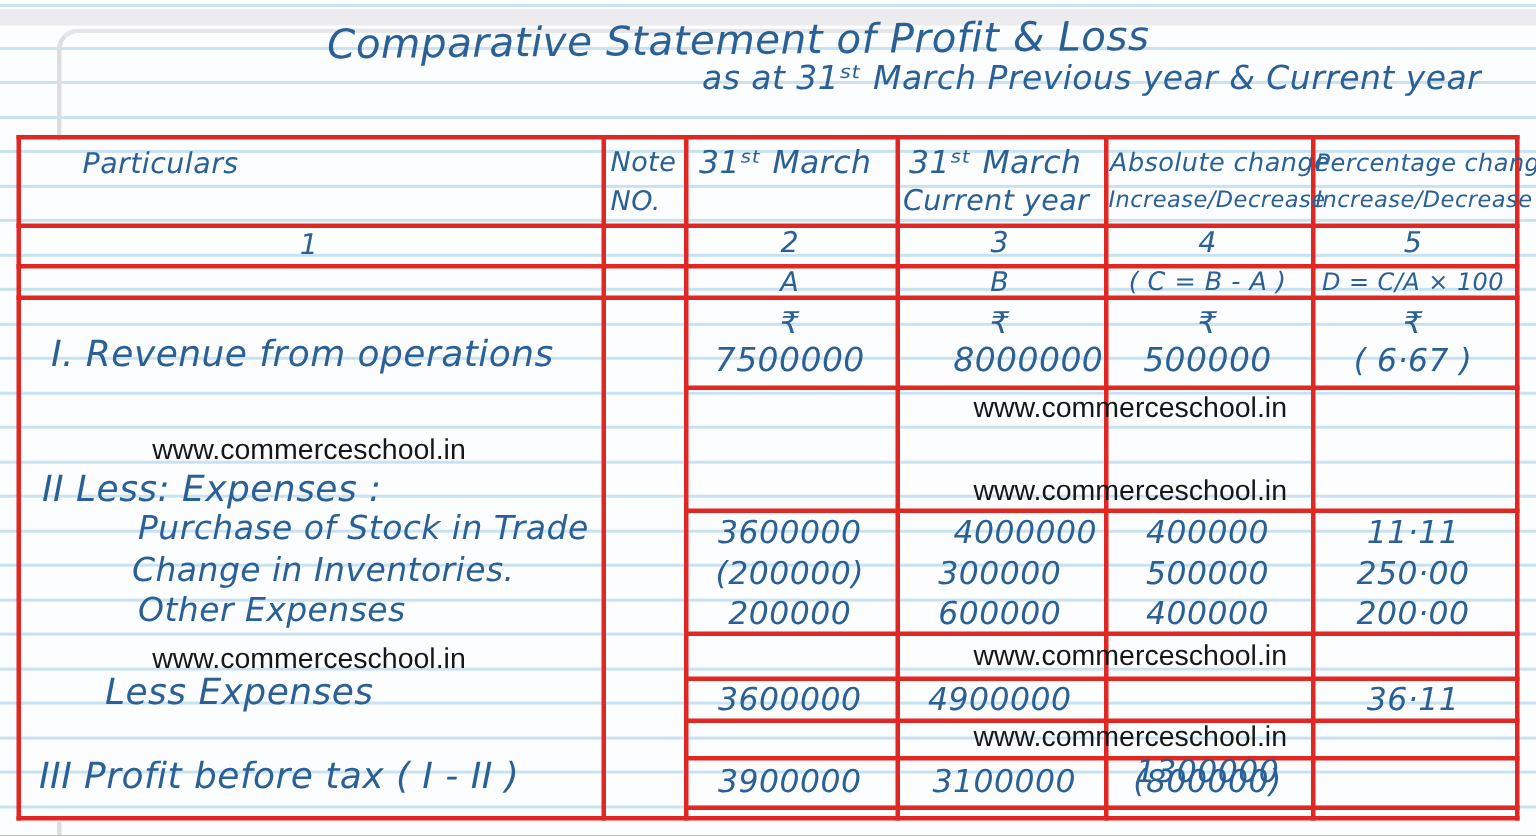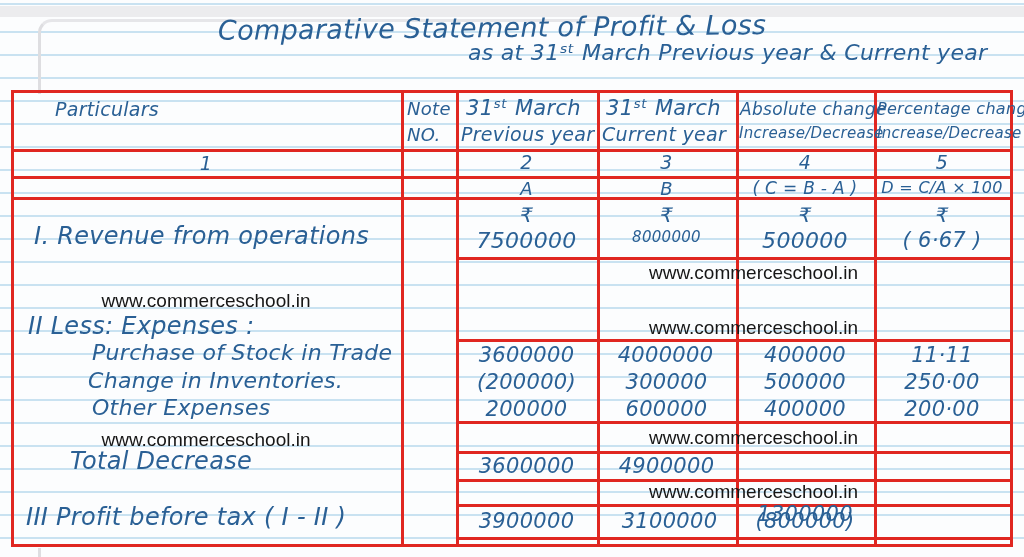--- a/index.html
+++ b/index.html
@@ -55,21 +55,20 @@
   <div class="hl" style="left:456px;top:421px;width:557px;"></div>
   <div class="hl" style="left:456px;top:451px;width:557px;"></div>
   <div class="hl" style="left:456px;top:479px;width:557px;"></div>
   <div class="hl" style="left:456px;top:504px;width:557px;"></div>
   <div class="hl" style="left:456px;top:537px;width:557px;"></div>
 
   <div class="ink" style="left:55px;top:98px;font-size:19px;">Particulars</div>
   <div class="ink" style="left:407px;top:98px;font-size:18px;">Note</div>
   <div class="ink" style="left:407px;top:124px;font-size:18px;">NO.</div>
   <div class="ink" style="left:466px;top:96px;font-size:21px;">31ˢᵗ March</div>
-  <div class="ink" style="left:461px;top:123px;font-size:19px;">Previous year</div>
   <div class="ink" style="left:606px;top:96px;font-size:21px;">31ˢᵗ March</div>
   <div class="ink" style="left:740px;top:99px;font-size:17px;">Absolute change</div>
   <div class="ink" style="left:602px;top:123px;font-size:19px;">Current year</div>
   <div class="ink" style="left:739px;top:124px;font-size:15px;">Increase/Decrease</div>
   <div class="ink" style="left:877px;top:99px;font-size:16px;">Percentage change</div>
   <div class="ink" style="left:877px;top:124px;font-size:15px;">Increase/Decrease</div>
 
   <div class="ink ctr" style="left:11px;top:152px;width:390px;font-size:19px;">1</div>
   <div class="ink ctr" style="left:456px;top:151px;width:141px;font-size:19px;">2</div>
   <div class="ink ctr" style="left:597px;top:151px;width:139px;font-size:19px;">3</div>
@@ -81,55 +80,56 @@
   <div class="ink ctr" style="left:736px;top:178px;width:138px;font-size:17px;">( C = B - A )</div>
   <div class="ink ctr" style="left:874px;top:178px;width:136px;font-size:16px;">D = C/A × 100</div>
 
   <div class="ink ctr" style="left:456px;top:203px;width:141px;font-size:20px;">₹</div>
   <div class="ink ctr" style="left:597px;top:203px;width:139px;font-size:20px;">₹</div>
   <div class="ink ctr" style="left:736px;top:203px;width:138px;font-size:20px;">₹</div>
   <div class="ink ctr" style="left:874px;top:203px;width:136px;font-size:20px;">₹</div>
 
   <div class="ink" style="left:34px;top:222px;font-size:24px;">I. Revenue from operations</div>
   <div class="ink ctr" style="left:456px;top:228px;width:141px;font-size:22px;">7500000</div>
-  <div class="ink ctr" style="left:597px;top:228px;width:139px;font-size:15px;">8000000</div>
+  <div class="ink ctr" style="left:597px;top:228px;width:139px;font-size:22px;padding-left:19px;">8000000</div>
   <div class="ink ctr" style="left:736px;top:228px;width:138px;font-size:22px;">500000</div>
   <div class="ink ctr" style="left:874px;top:228px;width:136px;font-size:21px;">( 6·67 )</div>
 
   <div class="wm" style="left:597px;top:262px;width:313px;">www.commerceschool.in</div>
   <div class="wm" style="left:11px;top:290px;width:390px;">www.commerceschool.in</div>
   <div class="wm" style="left:597px;top:317px;width:313px;">www.commerceschool.in</div>
 
   <div class="ink" style="left:28px;top:312px;font-size:24px;">II Less: Expenses :</div>
 
   <div class="ink" style="left:92px;top:340px;font-size:22px;">Purchase of Stock in Trade</div>
   <div class="ink ctr" style="left:456px;top:343px;width:141px;font-size:21px;">3600000</div>
-  <div class="ink ctr" style="left:596px;top:343px;width:139px;font-size:21px;">4000000</div>
+  <div class="ink ctr" style="left:614px;top:343px;width:139px;font-size:21px;">4000000</div>
   <div class="ink ctr" style="left:736px;top:343px;width:138px;font-size:21px;">400000</div>
   <div class="ink ctr" style="left:874px;top:343px;width:136px;font-size:21px;">11·11</div>
 
   <div class="ink" style="left:88px;top:368px;font-size:22px;">Change in Inventories.</div>
   <div class="ink ctr" style="left:456px;top:370px;width:141px;font-size:21px;">(200000)</div>
   <div class="ink ctr" style="left:597px;top:370px;width:139px;font-size:21px;">300000</div>
   <div class="ink ctr" style="left:736px;top:370px;width:138px;font-size:21px;">500000</div>
   <div class="ink ctr" style="left:874px;top:370px;width:136px;font-size:21px;">250·00</div>
 
   <div class="ink" style="left:92px;top:395px;font-size:22px;">Other Expenses</div>
   <div class="ink ctr" style="left:456px;top:397px;width:141px;font-size:21px;">200000</div>
   <div class="ink ctr" style="left:597px;top:397px;width:139px;font-size:21px;">600000</div>
   <div class="ink ctr" style="left:736px;top:397px;width:138px;font-size:21px;">400000</div>
   <div class="ink ctr" style="left:874px;top:397px;width:136px;font-size:21px;">200·00</div>
 
   <div class="wm" style="left:11px;top:429px;width:390px;">www.commerceschool.in</div>
   <div class="wm" style="left:597px;top:427px;width:313px;">www.commerceschool.in</div>
 
-  <div class="ink" style="left:70px;top:447px;font-size:24px;">Total Decrease</div>
+  <div class="ink" style="left:70px;top:447px;font-size:24px;">Less Expenses</div>
   <div class="ink ctr" style="left:456px;top:454px;width:141px;font-size:21px;">3600000</div>
   <div class="ink ctr" style="left:597px;top:454px;width:139px;font-size:21px;">4900000</div>
   <div class="ink ctr" style="left:736px;top:454px;width:138px;font-size:21px;margin-top:48px;">1300000</div>
+  <div class="ink ctr" style="left:874px;top:454px;width:136px;font-size:21px;">36·11</div>
 
   <div class="wm" style="left:597px;top:481px;width:313px;">www.commerceschool.in</div>
 
   <div class="ink" style="left:26px;top:503px;font-size:24px;">III Profit before tax ( I - II )</div>
   <div class="ink ctr" style="left:456px;top:509px;width:141px;font-size:21px;">3900000</div>
   <div class="ink ctr" style="left:597px;top:509px;width:145px;font-size:21px;">3100000</div>
   <div class="ink ctr" style="left:736px;top:509px;width:138px;font-size:21px;">(800000)</div>
   <div class="ink ctr" style="left:874px;top:509px;width:136px;font-size:21px;margin-top:45px;">( 20·51 )</div>
 
 </div>

